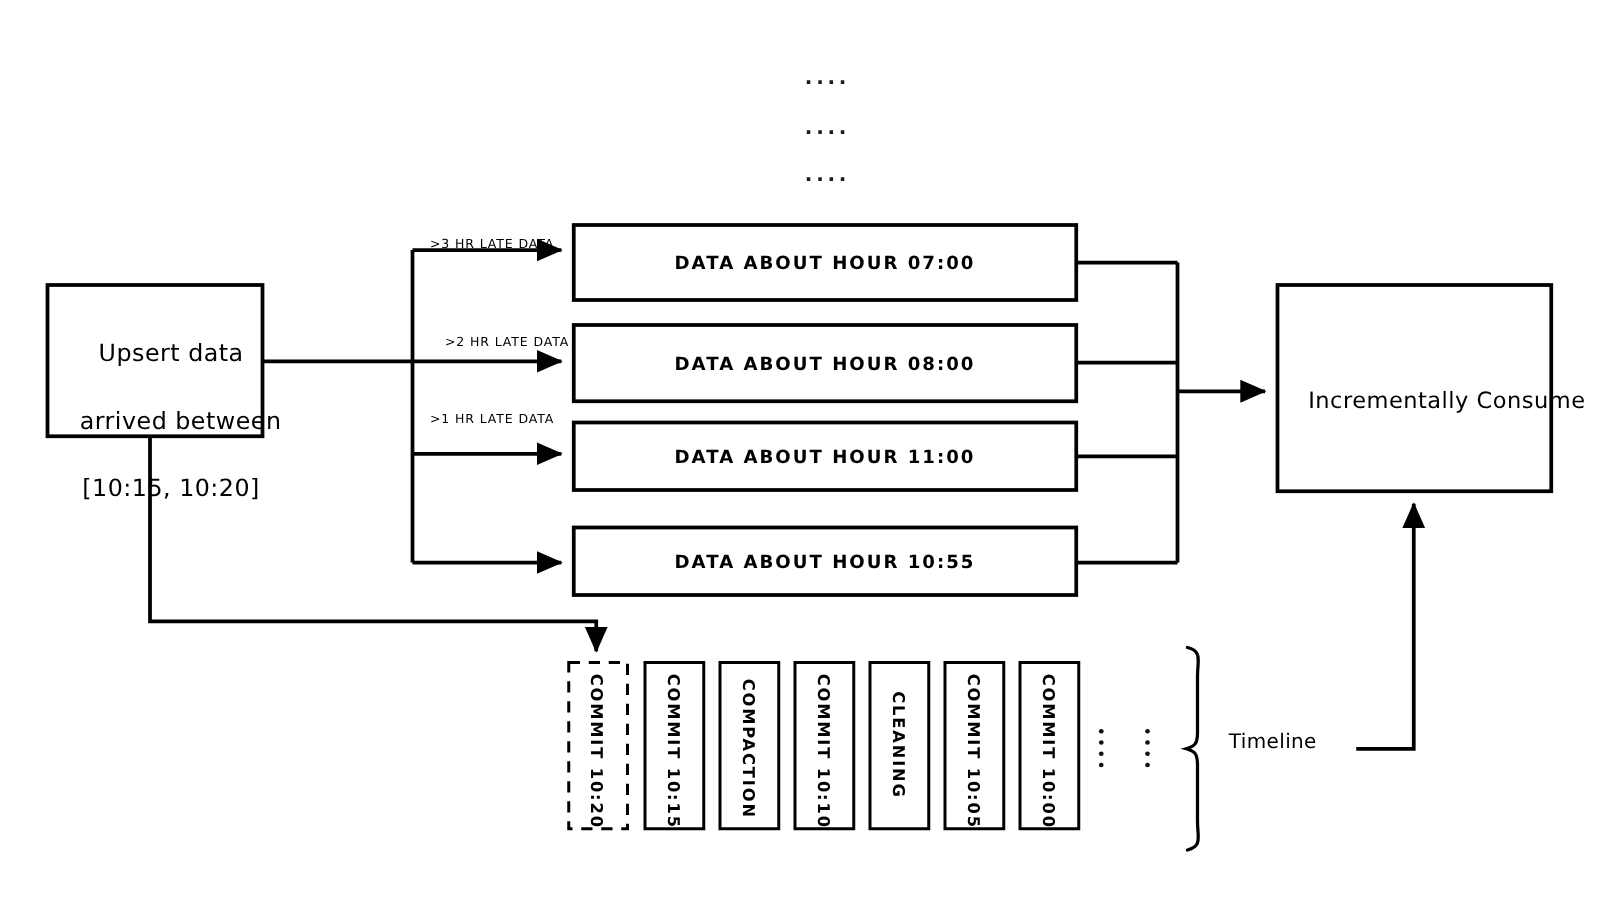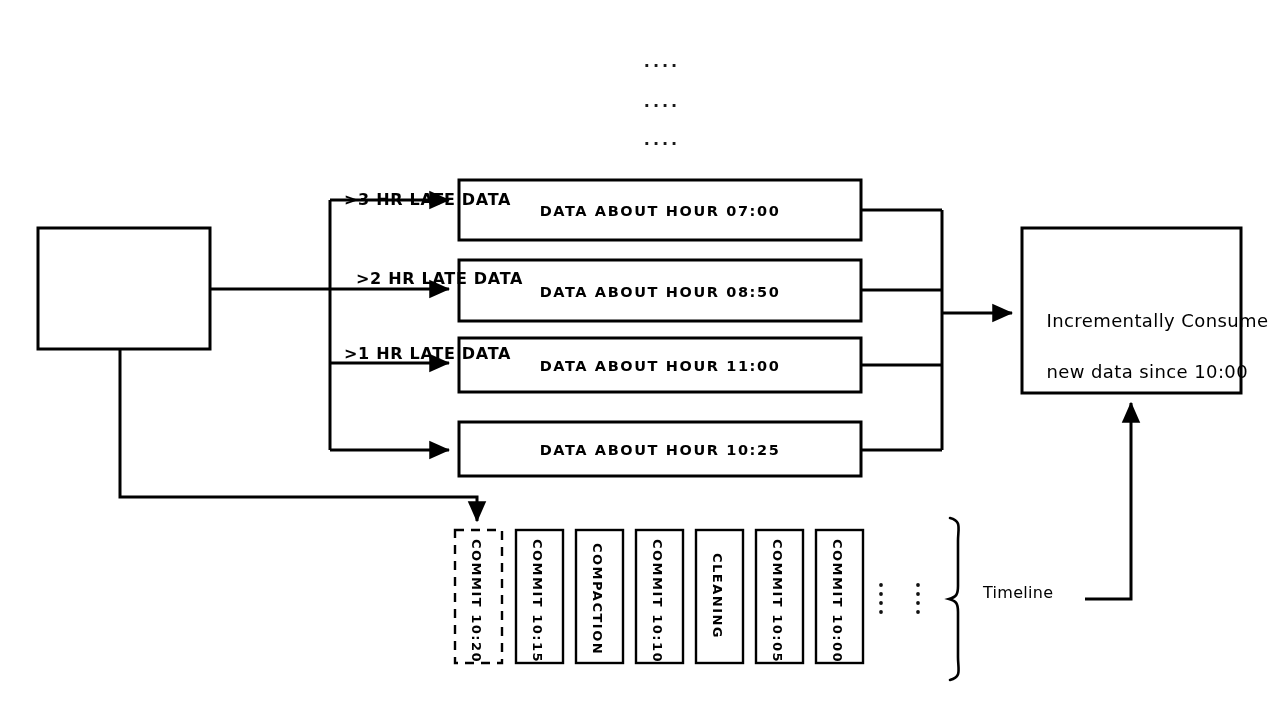--- a/index.html
+++ b/index.html
@@ -70,22 +70,22 @@
     line-height: 1.42;
   }
   .hour-text {
     width: 402px;
     text-align: center;
     font-size: 14.5px;
     font-weight: 700;
     letter-spacing: 1.6px;
   }
   .late-text {
-    font-size: 16px;
-    font-weight: 700;
+    font-size: 10px;
+    font-weight: 400;
     letter-spacing: 0.7px;
     white-space: nowrap;
   }
   .commit-text {
     position: absolute;
     font-size: 13px;
     font-weight: 700;
     letter-spacing: 1.5px;
     white-space: nowrap;
     transform-origin: 0 0;
@@ -174,34 +174,38 @@
              L 958 657
              C 958 670, 962 677, 950 680"></path>
 
     <path class="conn" d="M 1085 599 L 1131 599 L 1131 403" marker-end="url(#ah)"></path>
   </svg>
 
   <div class="lbl hand-bold ellipsis-top" style="left:632px; top:52px;">....</div>
   <div class="lbl hand-bold ellipsis-top" style="left:632px; top:92px;">....</div>
   <div class="lbl hand-bold ellipsis-top" style="left:632px; top:130px;">....</div>
 
+  <div class="lbl hand upsert-text">
+    <span>Upsert data</span><br>
+    <span>arrived between</span><br>
+    <span>[10:15, 10:20]</span>
+  </div>
 
   <div class="lbl hand consume-text">
     <span>Incrementally Consume</span><br>
-    <span>new data since 10:00</span>
   </div>
 
   <div class="lbl hand-bold late-text" style="left:344px; top:190px;">&gt;3 HR LATE DATA</div>
   <div class="lbl hand-bold late-text" style="left:356px; top:269px;">&gt;2 HR LATE DATA</div>
-  <div class="lbl hand-bold late-text" style="left:344px; top:344px;">&gt;1 HR LATE DATA</div>
+  <div class="lbl hand-bold late-text" style="left:344px; top:330px;">&gt;1 HR LATE DATA</div>
 
   <div class="lbl hand-bold hour-text" style="left:459px; top:202px;">DATA ABOUT HOUR 07:00</div>
-  <div class="lbl hand-bold hour-text" style="left:459px; top:283px;">DATA ABOUT HOUR 08:50</div>
+  <div class="lbl hand-bold hour-text" style="left:459px; top:283px;">DATA ABOUT HOUR 08:00</div>
   <div class="lbl hand-bold hour-text" style="left:459px; top:357px;">DATA ABOUT HOUR 11:00</div>
-  <div class="lbl hand-bold hour-text" style="left:459px; top:441px;">DATA ABOUT HOUR 10:25</div>
+  <div class="lbl hand-bold hour-text" style="left:459px; top:441px;">DATA ABOUT HOUR 10:55</div>
 
   <div class="commit-text" style="left:484px; top:539px;">COMMIT 10:20</div>
   <div class="commit-text" style="left:545px; top:539px;">COMMIT 10:15</div>
   <div class="commit-text" style="left:605px; top:543px;">COMPACTION</div>
   <div class="commit-text" style="left:665px; top:539px;">COMMIT 10:10</div>
   <div class="commit-text" style="left:725px; top:553px;">CLEANING</div>
   <div class="commit-text" style="left:785px; top:539px;">COMMIT 10:05</div>
   <div class="commit-text" style="left:845px; top:539px;">COMMIT 10:00</div>
 
   <div class="lbl hand timeline-text">Timeline</div>

